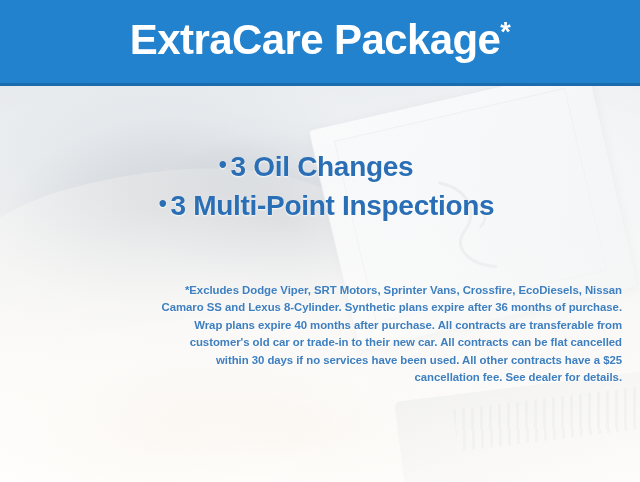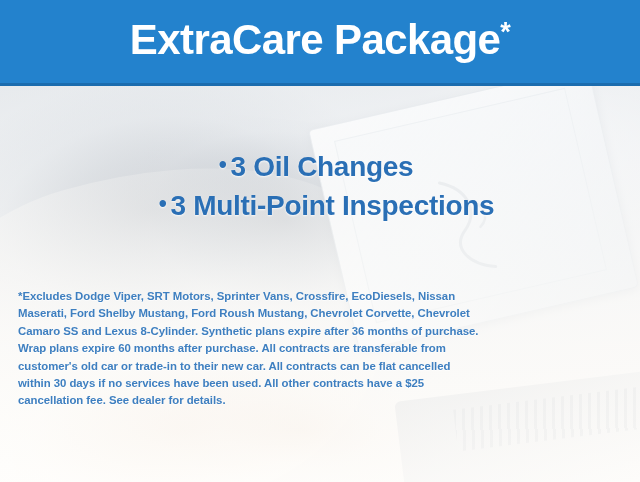--- a/index.html
+++ b/index.html
@@ -206,23 +206,23 @@
     margin-right: 4px;
   }
   .b1 { padding-right: 8px; }
   .b2 { padding-right: 30px; }
   .b3 { padding-right: 12px; margin-left: 25px; }
 
   
   .disclaimer {
     position: absolute;
     left: 18px;
-    top: 288px;
+    top: 282px;
     width: 604px;
-    text-align: left;
+    text-align: right;
     color: #3e7fc0;
     font-size: 11.4px;
     font-weight: bold;
     line-height: 17.4px;
     letter-spacing: -0.05px;
     text-shadow: 0 1px 1px rgba(255,255,255,0.8);
   }
   .disclaimer p { margin: 0; }
 </style>
 </head>
@@ -260,21 +260,20 @@
     <div class="bullet-line b1">
       <span class="dot">•</span><span>3 Oil Changes</span>
     </div>
     <div class="bullet-line b3">
       <span class="dot">•</span><span>3 Multi-Point Inspections</span>
     </div>
   </div>
 
   <div class="disclaimer">
     <p>*Excludes Dodge Viper, SRT Motors, Sprinter Vans, Crossfire, EcoDiesels, Nissan</p>
-    <p>Maserati, Ford Shelby Mustang, Ford Roush Mustang, Chevrolet Corvette, Chevrolet</p>
     <p>Camaro SS and Lexus 8-Cylinder. Synthetic plans expire after 36 months of purchase.</p>
-    <p>Wrap plans expire 60 months after purchase. All contracts are transferable from</p>
+    <p>Wrap plans expire 40 months after purchase. All contracts are transferable from</p>
     <p>customer's old car or trade-in to their new car. All contracts can be flat cancelled</p>
     <p>within 30 days if no services have been used. All other contracts have a $25</p>
     <p>cancellation fee. See dealer for details.</p>
   </div>
 
 </div>
 
 </body></html>

